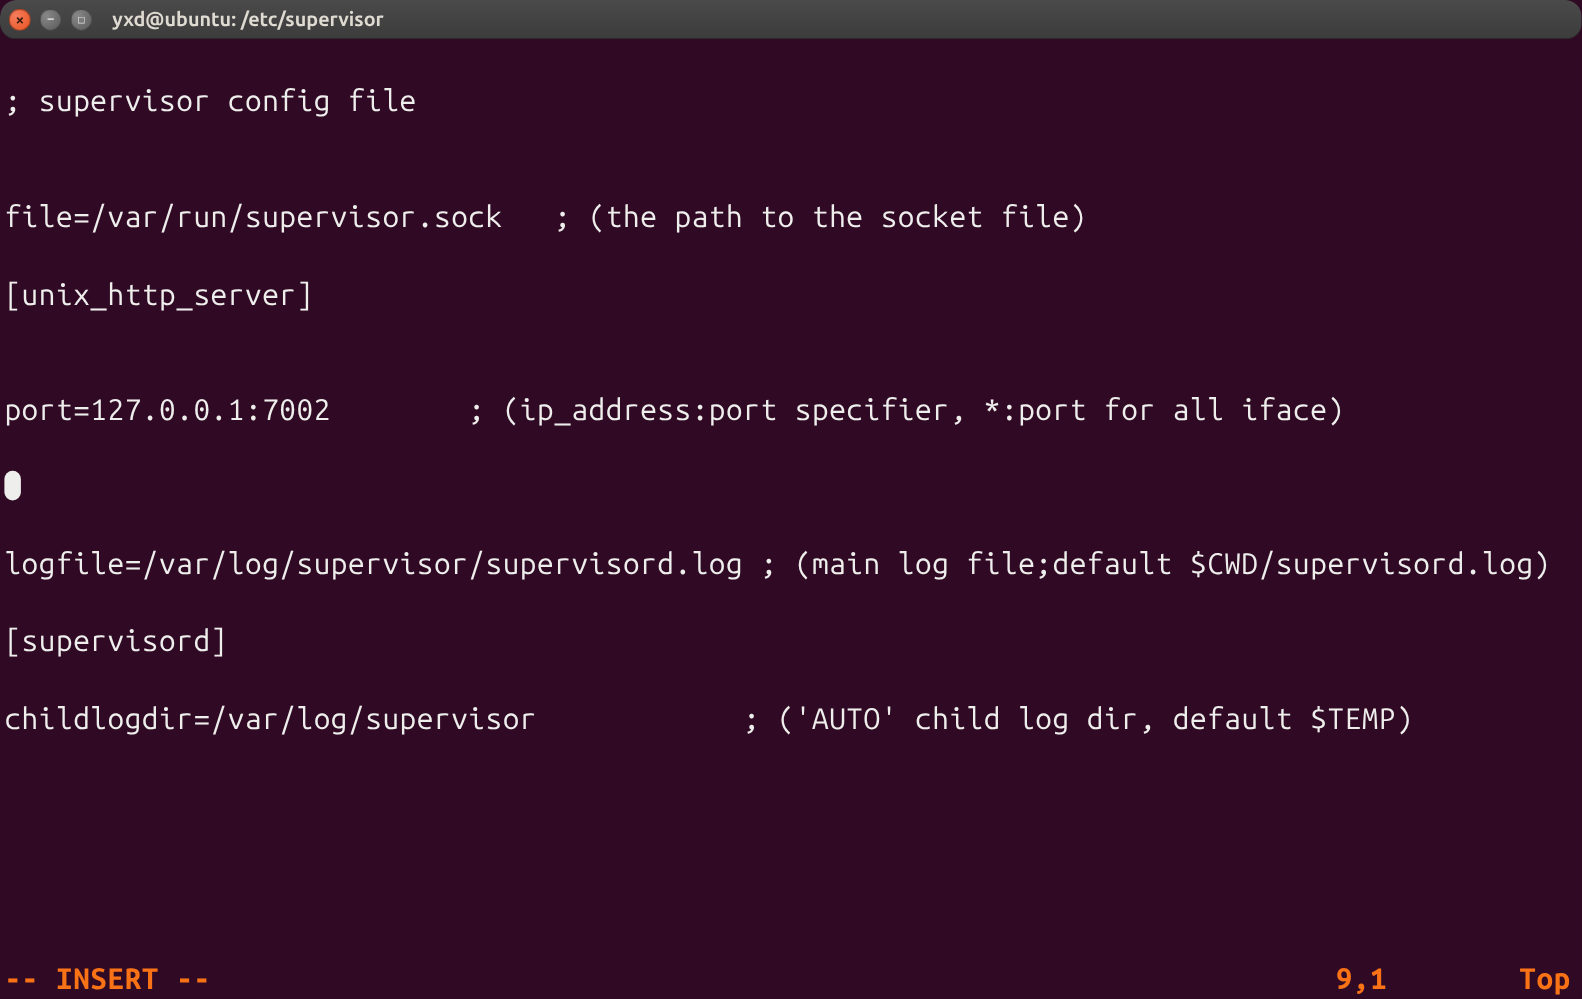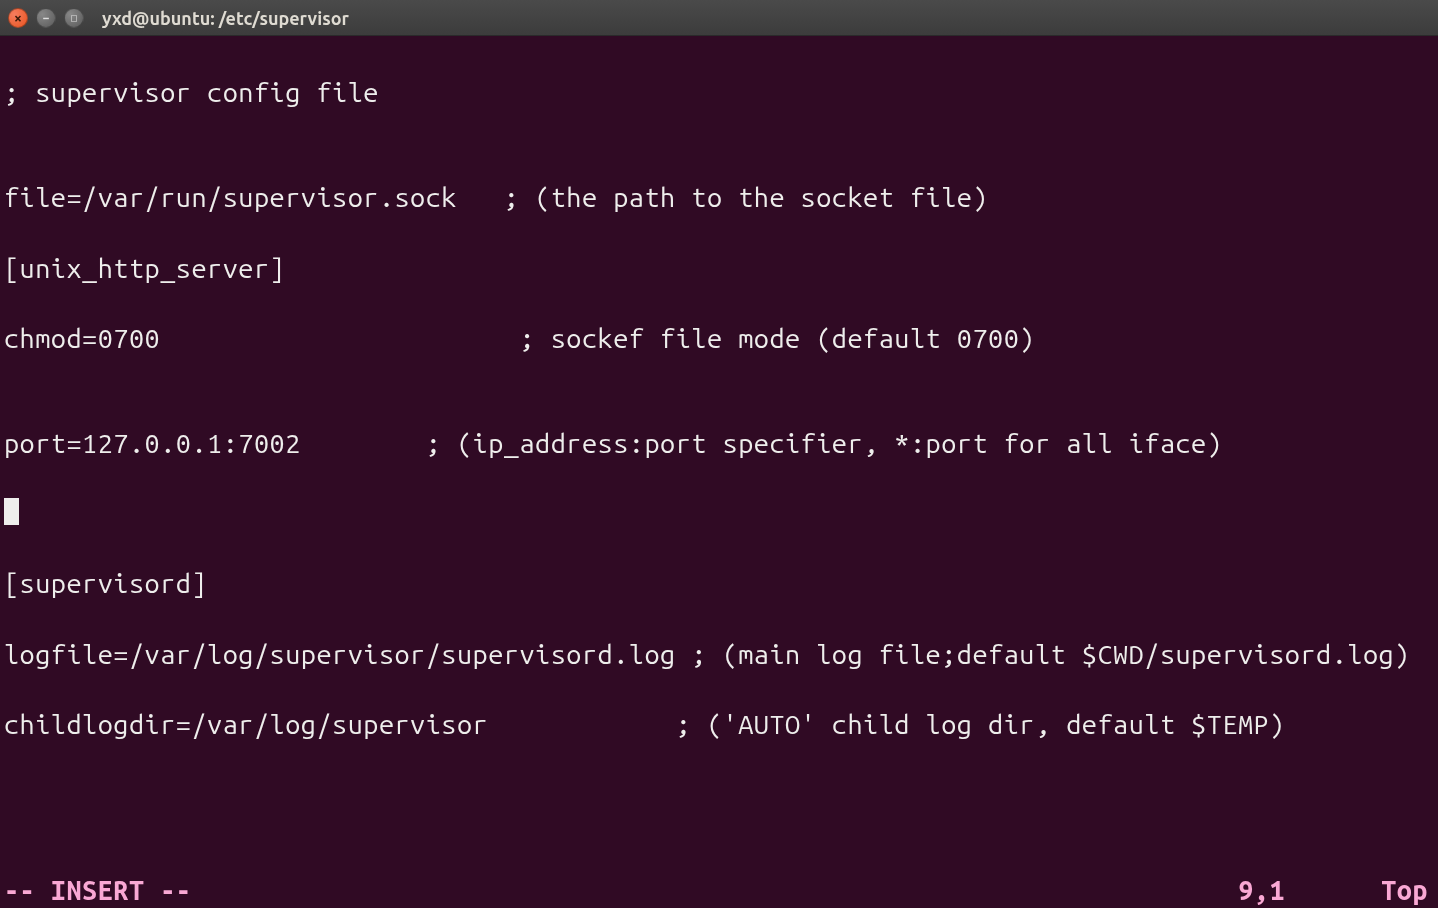--- a/index.html
+++ b/index.html
@@ -1,18 +1,19 @@
 <!DOCTYPE html>
 <html><head>
   <meta charset="utf-8">
   <style>
     * {
       margin: 0;
       padding: 0;
       box-sizing: border-box;
+      border-radius: 15px;
     }
     body {
       width: 1438px;
       height: 908px;
       font-family: 'Ubuntu Mono', 'DejaVu Sans Mono', monospace;
       background: #300a24;
       overflow: hidden;
     }
     .titlebar {
       height: 36px;
@@ -94,33 +95,33 @@
       display: inline-block;
       width: 15px;
       height: 27px;
       vertical-align: text-top;
     }
     .status-line {
       position: absolute;
       bottom: 0;
       left: 4px;
       right: 4px;
-      color: #f9a8d4;
+      color: #f97316;
       font-weight: bold;
       display: flex;
     }
     .status-mode {
       flex: 0 0 auto;
     }
     .status-spacer {
       flex: 1;
     }
     .status-pos {
       flex: 0 0 auto;
-      margin-right: 96px;
+      margin-right: 120px;
     }
     .status-scroll {
       flex: 0 0 auto;
       margin-right: 6px;
     }
   </style>
 </head>
 <body>
 
 <div class="titlebar">
@@ -130,26 +131,25 @@
     <div class="window-btn max-btn"></div>
   </div>
   <div class="title">yxd@ubuntu: /etc/supervisor</div>
 </div>
 
 <div class="terminal">
 <span class="line">; supervisor config file</span>
 <span class="line"></span>
 <span class="line">file=/var/run/supervisor.sock   ; (the path to the socket file)</span>
 <span class="line">[unix_http_server]</span>
-<span class="line">chmod=0700                       ; sockef file mode (default 0700)</span>
 <span class="line"></span>
 <span class="line">port=127.0.0.1:7002        ; (ip_address:port specifier, *:port for all iface)</span>
 <span class="line"><span class="cursor-block"></span><span></span></span>
+<span class="line">logfile=/var/log/supervisor/supervisord.log ; (main log file;default $CWD/supervisord.log)</span>
 <span class="line">[supervisord]</span>
-<span class="line">logfile=/var/log/supervisor/supervisord.log ; (main log file;default $CWD/supervisord.log)</span>
 <span class="line">childlogdir=/var/log/supervisor            ; ('AUTO' child log dir, default $TEMP)</span>
 <span class="line"></span>
 
 
 
 
 
 <span class="line"></span>
 
 <div class="status-line">

